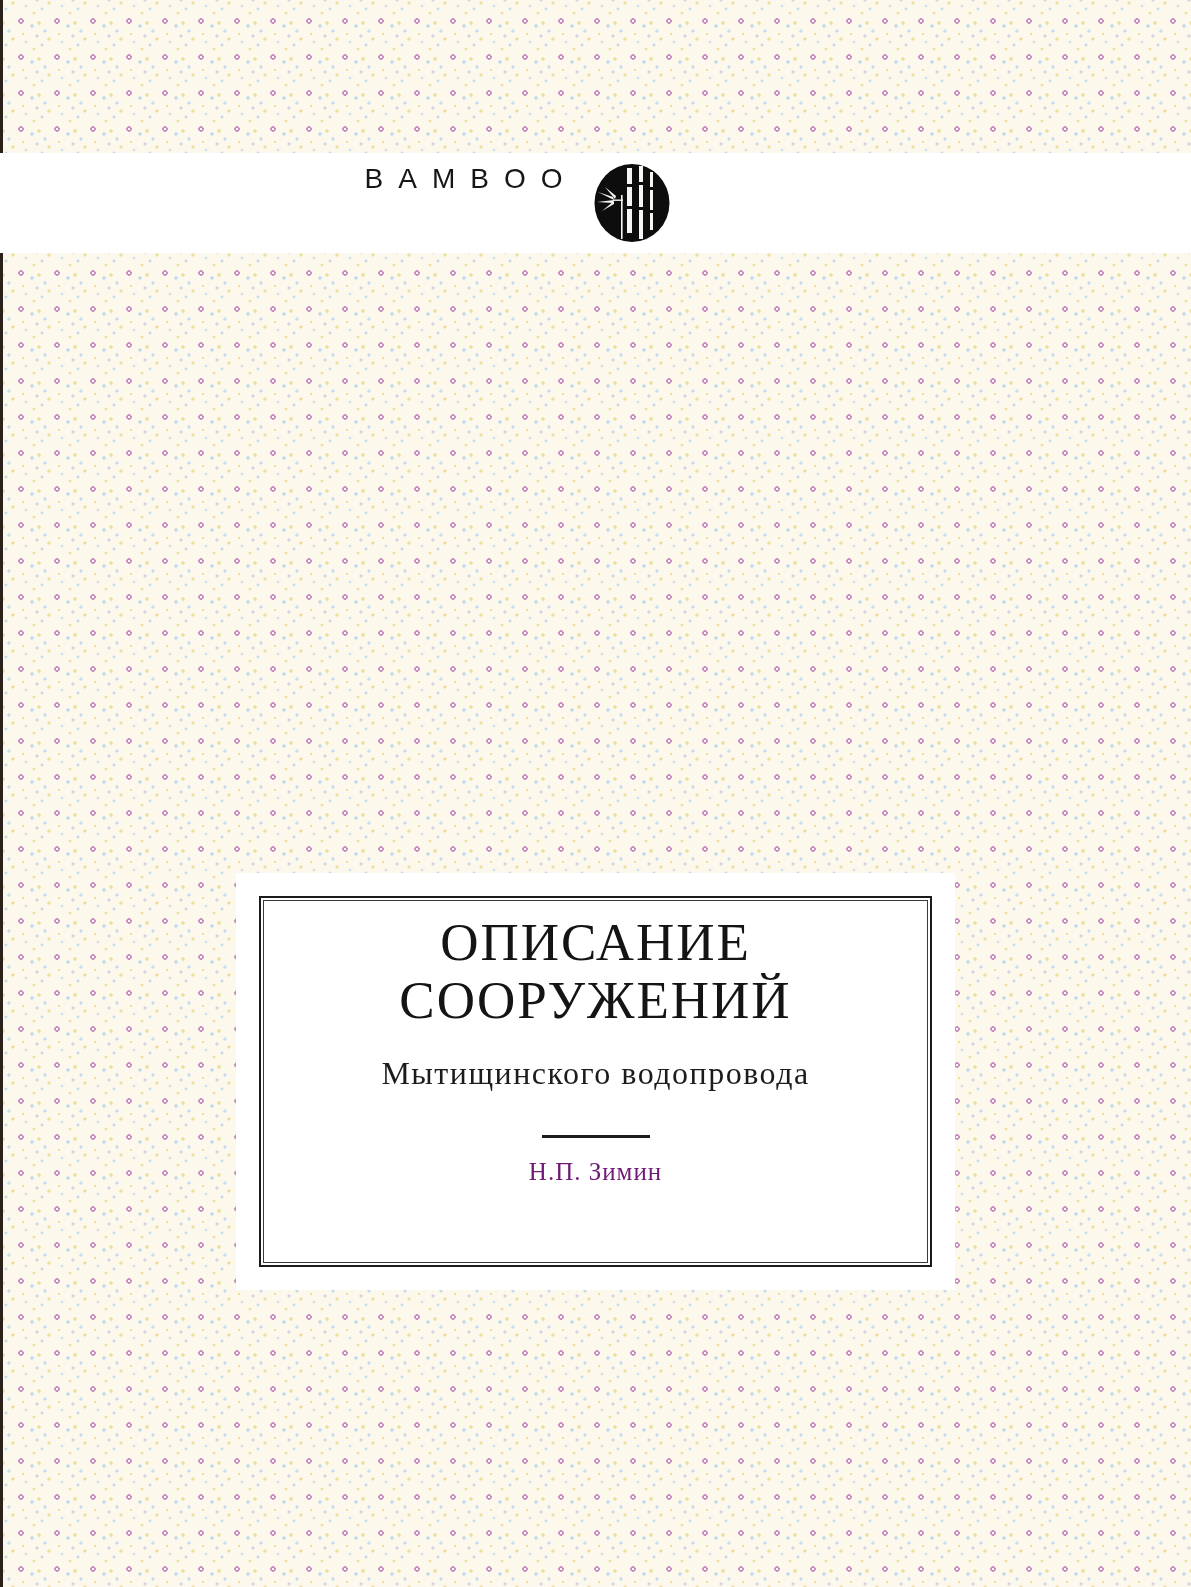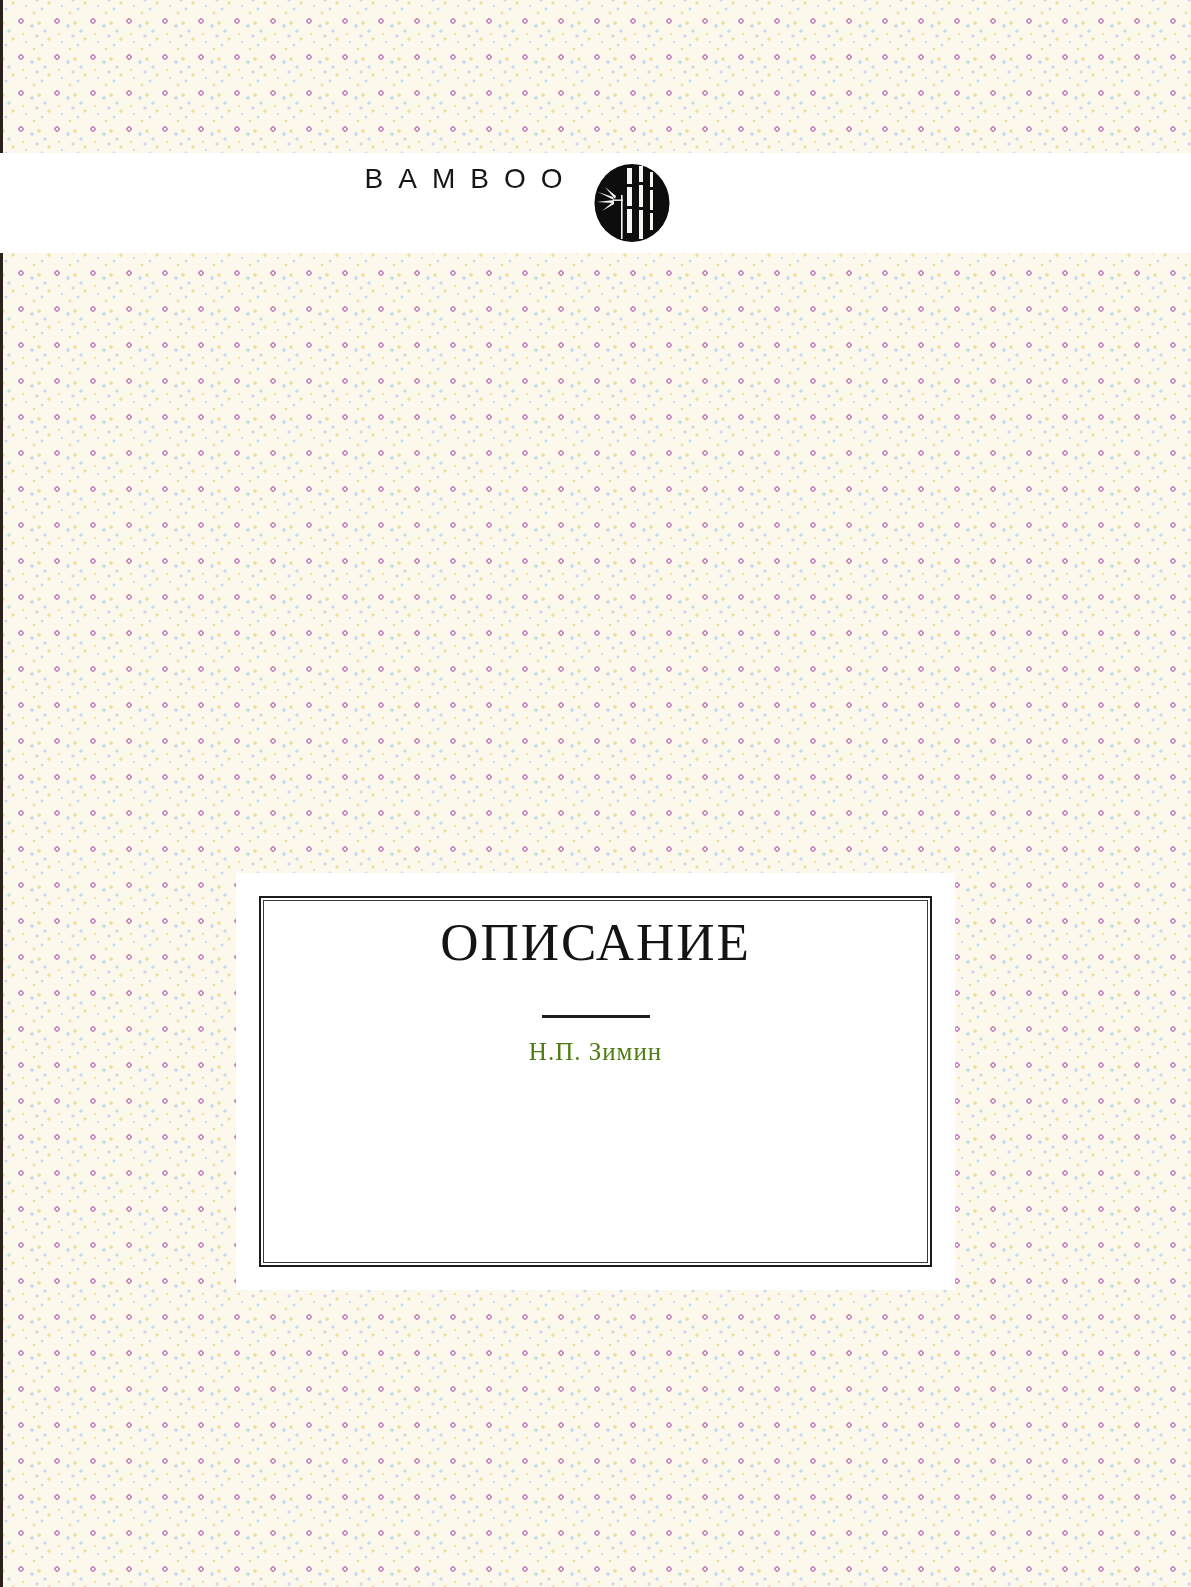--- a/index.html
+++ b/index.html
@@ -67,21 +67,21 @@
   }
   .book-subtitle{
     margin-top:26px; font-size:32px; line-height:36px; letter-spacing:1.5px;
     color:#1c1c1c; text-align:center;
   }
   .divider-rule{
     margin-top:44px; width:108px; height:3px; background:#1c1c1c;
   }
   .book-author{
     margin-top:19px; font-size:25px; line-height:30px; letter-spacing:1px;
-    color:#4d7c0f; text-align:center;
+    color:#701a75; text-align:center;
   }
 </style>
 </head>
 <body>
 
 <div class="cover">
   <div class="spine-edge"></div>
 
   <div class="brand-band">
     <div class="brand-row">
@@ -111,19 +111,21 @@
         </g>
       </svg>
     </div>
   </div>
 
   <div class="title-plate">
     <div class="title-frame">
       <div class="title-frame-inner">
         <div class="book-title">
           <div>ОПИСАНИЕ</div>
+          <div>СООРУЖЕНИЙ</div>
         </div>
+        <div class="book-subtitle">Мытищинского водопровода</div>
         <div class="divider-rule"></div>
         <div class="book-author">Н.П. Зимин</div>
       </div>
     </div>
   </div>
 </div>
 
 </body></html>

